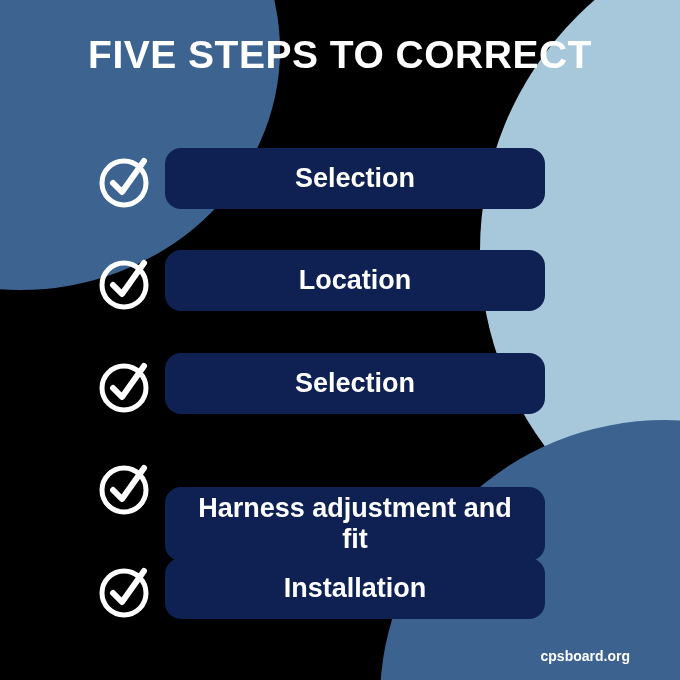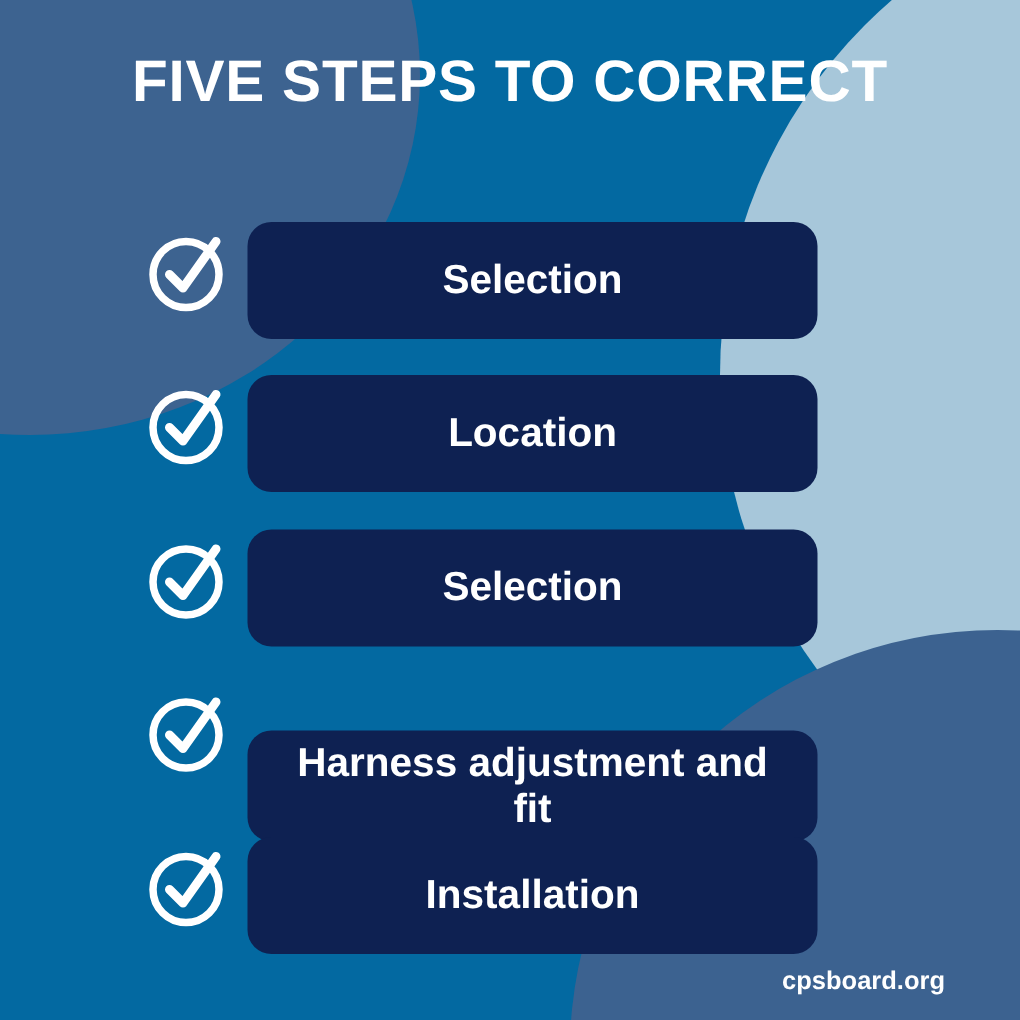--- a/index.html
+++ b/index.html
@@ -5,21 +5,21 @@
   html, body {
     margin: 0;
     padding: 0;
     font-family: "Liberation Sans", sans-serif;
   }
 
   .canvas {
     position: relative;
     width: 680px;
     height: 680px;
-    background: #0369a1;
+    background: #000000;
     overflow: hidden;
   }
 
   
   .blob {
     position: absolute;
     border-radius: 50%;
   }
   .blob-light-right {
     left: 480px;
@@ -89,39 +89,39 @@
   }
 
   .card-label {
     color: #ffffff;
     font-weight: bold;
     font-size: 27px;
     line-height: 1.15;
     padding: 0 20px;
   }
 
-  .h66 { height: 78px; }
+  .h66 { height: 61px; }
   .h74 { height: 74px; margin-top: 36px; }
 
   .row-1 { top: 148px; }
   .row-2 { top: 250px; }
   .row-3 { top: 353px; }
   .row-4 { top: 451px; }
   .row-5 { top: 558px; }
 
   .icon-center-66 { top: 3px; }
   .icon-center-74 { top: 7px; }
 
   .footer {
     position: absolute;
     right: 50px;
     bottom: 16px;
     color: #ffffff;
     font-weight: bold;
-    font-size: 17px;
+    font-size: 14px;
   }
 </style>
 </head>
 <body>
 
 <div class="canvas">
 
   <div class="blob blob-light-right"></div>
   <div class="blob blob-dark-topleft"></div>
   <div class="blob blob-dark-bottomright"></div>

